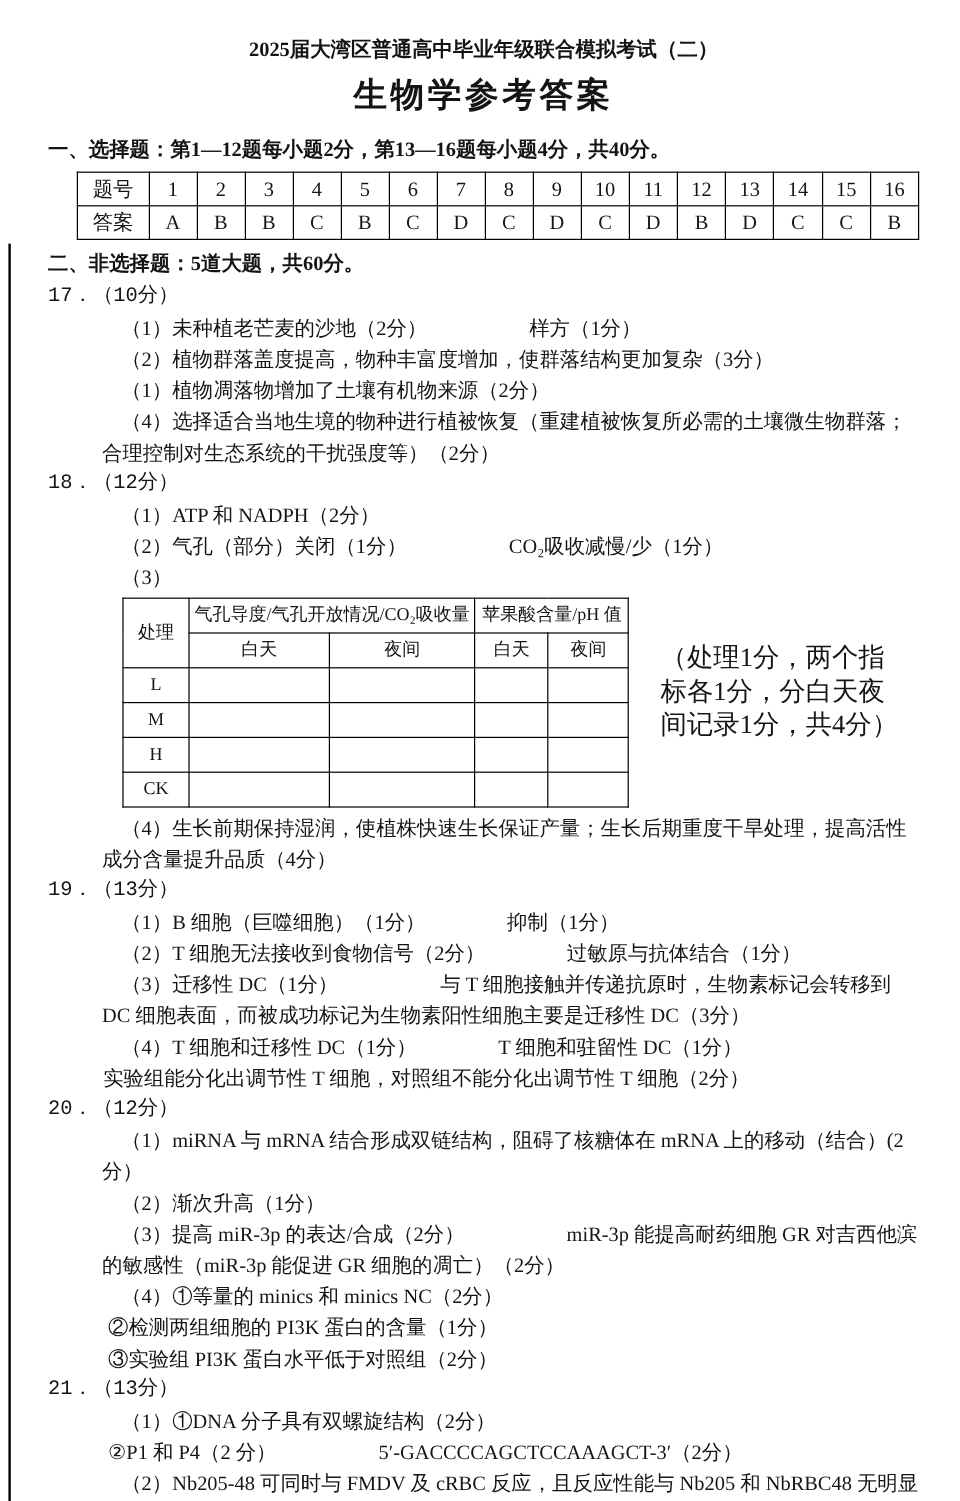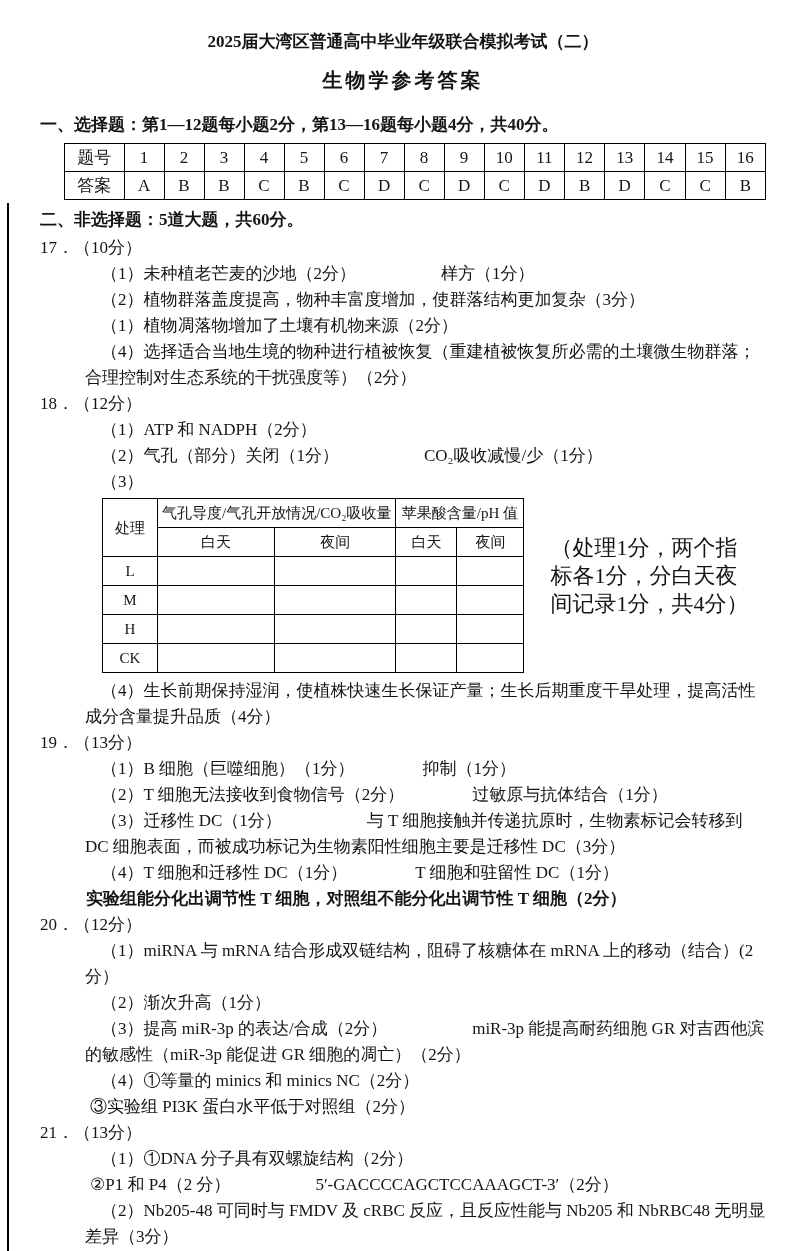--- a/index.html
+++ b/index.html
@@ -17,28 +17,28 @@
   }
   .edge-line {
     position:absolute; left:7px; top:203px; bottom:6px; width:2px;
     background:#000;
   }
   .title {
     text-align:center; font-weight:bold; font-size:17px; line-height:32px;
     margin:0 0 4px 0;
   }
   .subtitle {
-    text-align:center; font-weight:bold; font-size:20px; line-height:36px;
+    text-align:center; font-weight:bold; font-size:28px; line-height:36px;
     letter-spacing:3px; margin:0 0 14px 0;
   }
   .heading { font-weight:bold; margin:2px 0; }
   p { margin:0; }
-  .qtitle { margin:0; }
+  .qtitle { margin:0;font-family:Liberation Mono, monospace; }
   .item { text-indent:16px;margin-left:45px; }
-  .indent2 { margin-left:46px; text-indent:0;font-weight:bold; }
+  .indent2 { margin-left:46px; text-indent:0; }
   .subitem { margin-left:50px; text-indent:0; }
 
   table.ans {
     border-collapse:collapse; margin:5px 0 7px 24px;
     table-layout:fixed;
   }
   table.ans td {
     border:1.6px solid #000; text-align:center;
     width:40px; height:27px; padding:0; font-size:17px;margin-left:43px;
   }
@@ -182,20 +182,21 @@
   <p class="item">（2）T 细胞无法接收到食物信号（2分）　　　　过敏原与抗体结合（1分）</p>
   <p class="item">（3）迁移性 DC（1分）　　　　　与 T 细胞接触并传递抗原时，生物素标记会转移到 DC 细胞表面，而被成功标记为生物素阳性细胞主要是迁移性 DC（3分）</p>
   <p class="item">（4）T 细胞和迁移性 DC（1分）　　　　T 细胞和驻留性 DC（1分）</p>
   <p class="indent2">实验组能分化出调节性 T 细胞，对照组不能分化出调节性 T 细胞（2分）</p>
 
   <p class="qtitle">20．（12分）</p>
   <p class="item">（1）miRNA 与 mRNA 结合形成双链结构，阻碍了核糖体在 mRNA 上的移动（结合）(2 分）</p>
   <p class="item">（2）渐次升高（1分）</p>
   <p class="item">（3）提高 miR-3p 的表达/合成（2分）　　　　　miR-3p 能提高耐药细胞 GR 对吉西他滨的敏感性（miR-3p 能促进 GR 细胞的凋亡）（2分）</p>
   <p class="item">（4）①等量的 minics 和 minics NC（2分）</p>
+  <p class="subitem">②检测两组细胞的 PI3K 蛋白的含量（1分）</p>
   <p class="subitem">③实验组 PI3K 蛋白水平低于对照组（2分）</p>
 
   <p class="qtitle">21．（13分）</p>
   <p class="item">（1）①DNA 分子具有双螺旋结构（2分）</p>
   <p class="subitem">②P1 和 P4（2 分）　　　　　5′-GACCCCAGCTCCAAAGCT-3′（2分）</p>
   <p class="item">（2）Nb205-48 可同时与 FMDV 及 cRBC 反应，且反应性能与 Nb205 和 NbRBC48 无明显差异（3分）</p>
 
 </div>
 
 </body></html>

